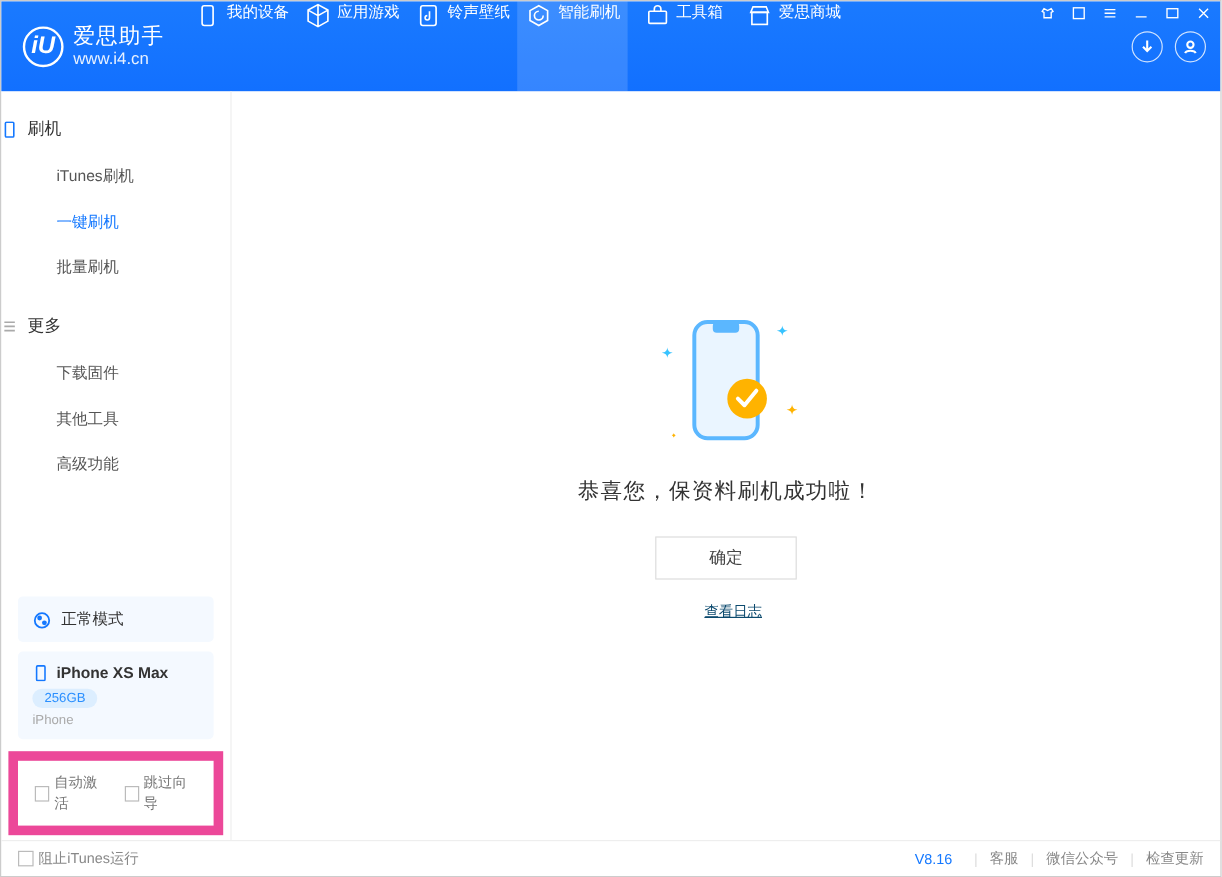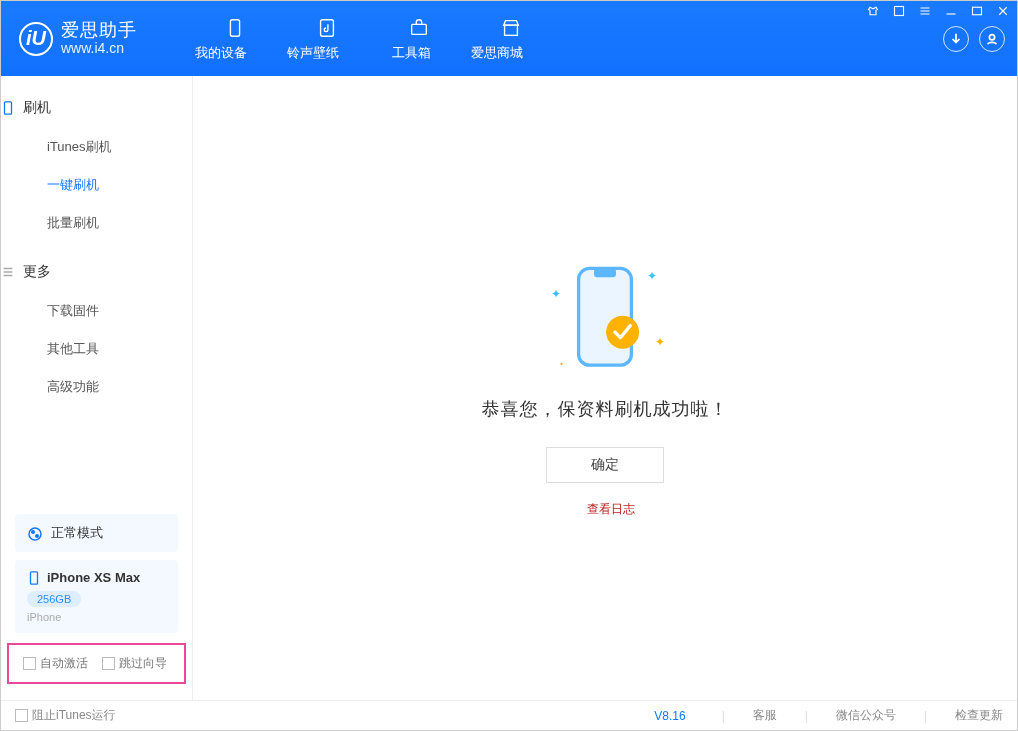--- a/index.html
+++ b/index.html
@@ -6,21 +6,21 @@
 body { background: #fff; width: 1018px; height: 731px; overflow: hidden; border: 1px solid #ccc; }
 
 
 .header { height: 75px; background: linear-gradient(to bottom, #1a7aff, #1270ff); display: flex; align-items: stretch; color: #fff; }
 .logo-area { display: flex; align-items: center; padding: 12px 18px; gap: 8px; }
 .logo-circle { width: 34px; height: 34px; border: 2px solid #fff; border-radius: 50%; display: flex; align-items: center; justify-content: center; font-weight: bold; font-size: 20px; font-style: italic; }
 .logo-text { display: flex; flex-direction: column; line-height: 1.1; }
 .logo-title { font-size: 18px; font-weight: 500; letter-spacing: 1px; }
 .logo-sub { font-size: 14px; opacity: .9; }
 .nav-tabs { display: flex; }
-.nav-tab { width: 92px; display: flex; flex-direction: column; align-items: flex-end; justify-content: center; gap: 4px; cursor: pointer; font-size: 13px; }
+.nav-tab { width: 92px; display: flex; flex-direction: row; align-items: flex-start; justify-content: center; gap: 4px; cursor: pointer; font-size: 13px; }
 .nav-tab.active { background: rgba(255,255,255,.15); }
 .nav-icon { width: 24px; height: 24px; display: flex; align-items: center; justify-content: center; }
 .nav-icon svg { width: 22px; height: 22px; fill: none; stroke: #fff; stroke-width: 1.5; }
 .header-right { margin-left: auto; display: flex; align-items: center; padding-right: 12px; gap: 10px; }
 .hr-icon { width: 26px; height: 26px; border: 1.5px solid rgba(255,255,255,.8); border-radius: 50%; display: flex; align-items: center; justify-content: center; cursor: pointer; }
 .hr-icon svg { width: 14px; height: 14px; fill: none; stroke: #fff; stroke-width: 2; }
 .win-controls { position: absolute; top: 4px; right: 8px; display: flex; gap: 12px; color: rgba(255,255,255,.9); font-size: 12px; }
 .win-controls span { cursor: pointer; display:inline-flex; align-items:center; justify-content:center; width:14px; height:14px; }
 .win-controls svg { width:12px; height:12px; fill:none; stroke:#fff; stroke-width:1.5; }
 
@@ -35,41 +35,41 @@
 
 .side-bottom { margin-top: auto; }
 .mode-box { margin: 8px 14px; background: #f4f9ff; border-radius: 4px; padding: 10px 12px; display: flex; align-items: flex-end; gap: 8px; color: #333; font-size: 13px; }
 .mode-box svg { width: 16px; height: 16px; }
 .device-box { margin: 0 14px 10px; background: #f4f9ff; border-radius: 4px; padding: 10px 12px; font-size: 13px; }
 .device-name { display:flex; align-items:center; gap:6px; color:#333; font-weight:700; }
 .device-name svg { width:14px; height:14px; }
 .device-cap { display:inline-block; margin-top:6px; background:#dceeff; color:#2a8fff; font-size:11px; padding:2px 10px; border-radius:10px; }
 .device-type { font-size:11px; color:#aaa; margin-top:4px; }
 
-.checkbox-row { display:flex; align-items:center; gap:14px; padding:10px 14px; border:2px solid #ec4899; margin: 4px 6px 16px; font-size:12px; color:#777; }
+.checkbox-row { display:flex; align-items:center; gap:14px; padding:10px 14px; border:8px solid #ec4899; margin: 4px 6px 4px; font-size:12px; color:#777; }
 .chk { display:flex; align-items:center; gap:4px; cursor:pointer; }
 .chk-box { width:13px; height:13px; border:1px solid #bbb; display:inline-block; }
 
 
 .main { flex:1; display:flex; flex-direction:column; align-items:center; justify-content:center; gap:18px; }
 .phone-illus { width:120px; height:120px; position:relative; display:flex; align-items:center; justify-content:center; }
 .phone-illus svg { width:90px; height:110px; }
 .sparkle { position:absolute; color:#38c3ff; font-size:12px; }
 .sparkle.s1 { left:6px; top:28px; }
 .sparkle.s2 { right:8px; top:10px; }
 .sparkle.s3 { right:0; bottom:30px; color:#ffb300; }
 .sparkle.s4 { left:14px; bottom:12px; color:#ffb300; font-size:6px; }
 .success-text { font-size:18px; color:#333; letter-spacing:1px; }
 .ok-btn { margin-top:8px; padding:8px 44px; border:1px solid #ddd; background:#fff; color:#444; font-size:14px; cursor:pointer;font-family:Liberation Mono, monospace; }
-.log-link { color:#b91c1c; font-size:12px; cursor:pointer;margin-left:12px; }
+.log-link { color:#0c4a6e; font-size:12px; text-decoration:underline; cursor:pointer;margin-left:12px; }
 
 
 .statusbar { height:30px; border-top:1px solid #eee; display:flex; align-items:center; padding:0 14px; font-size:12px; color:#888; }
 .statusbar .chk { color:#888; }
-.status-right { margin-left:auto; display:flex; align-items:center; gap:28px; }
+.status-right { margin-left:auto; display:flex; align-items:center; gap:10px; }
 .status-right .link { color:#888; cursor:pointer; }
 .status-right .sep { color:#ddd; }
 .version { color:#1478ff; margin-right:8px; }
 </style>
 </head>
 <body>
 
 <div class="header">
   <div class="win-controls">
     <span>
@@ -115,25 +115,42 @@
       <span class="nav-icon">
           <svg viewBox="0 0 24 24">
             <rect x="7" y="3" width="10" height="18" rx="2"></rect>
           </svg>
         </span>
       <span>我的设备</span>
     </div>
     <div class="nav-tab">
       <span class="nav-icon">
           <svg viewBox="0 0 24 24">
+            <path d="M12 2 L21 7v10l-9 5-9-5V7z M12 2v20 M3 7l9 5 9-5"></path>
+          </svg>
+        </span>
+      <span>应用游戏</span>
+    </div>
+    <div class="nav-tab">
+      <span class="nav-icon">
+          <svg viewBox="0 0 24 24">
             <rect x="5" y="3" width="14" height="18" rx="2"></rect>
             <path d="M13 8v6a2 2 0 1 1-2-2"></path>
           </svg>
         </span>
       <span>铃声壁纸</span>
+    </div>
+    <div class="nav-tab active">
+      <span class="nav-icon">
+          <svg viewBox="0 0 24 24">
+            <path d="M12 3l8 4.5v9L12 21l-8-4.5v-9z"></path>
+            <path d="M12 8a4 4 0 1 0 4 4"></path>
+          </svg>
+        </span>
+      <span>智能刷机</span>
     </div>
     <div class="nav-tab">
       <span class="nav-icon">
           <svg viewBox="0 0 24 24">
             <rect x="4" y="8" width="16" height="11" rx="1"></rect>
             <path d="M9 8V6a3 3 0 0 1 6 0v2"></path>
           </svg>
         </span>
       <span>工具箱</span>
     </div>

